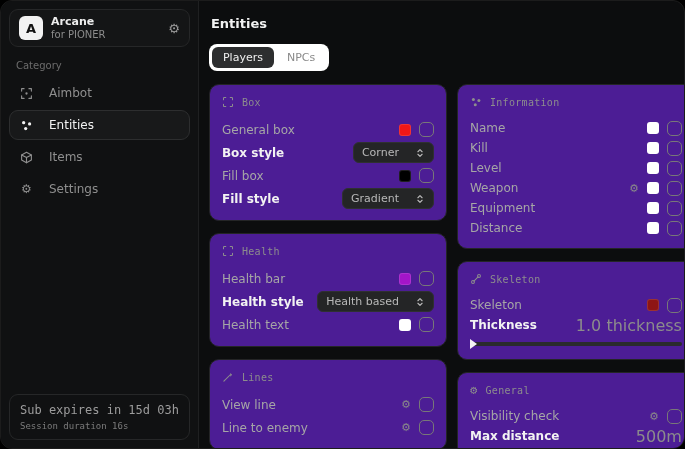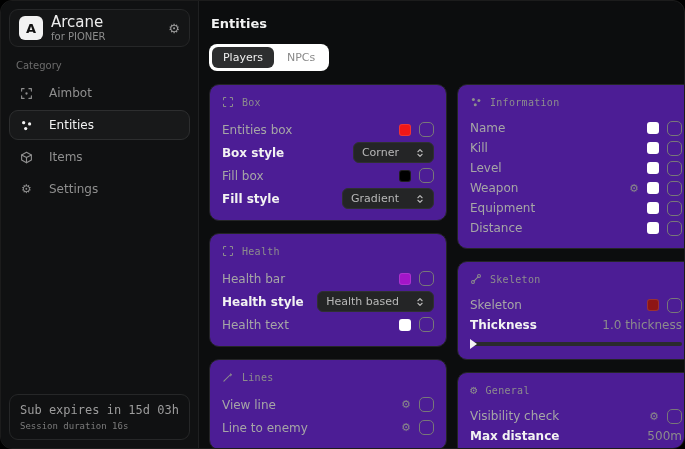--- a/index.html
+++ b/index.html
@@ -11,21 +11,21 @@
     -webkit-font-smoothing:antialiased;
   }
   
   .sidebar{flex:0 0 178px;box-sizing:border-box;background:#101112;
     border-right:1px solid #1f2021;padding:8px;display:flex;flex-direction:column;}
   .brand-card{display:flex;align-items:center;gap:8px;border:1px solid #262728;
     background:#141516;border-radius:9px;padding:6px 9px;height:38px;box-sizing:border-box;}
   .logo{width:24px;height:24px;background:#f2f2f2;border-radius:6px;color:#121212;
     display:flex;align-items:center;justify-content:center;font-weight:bold;font-size:13px;flex:0 0 24px;}
   .brand-text{display:flex;flex-direction:column;gap:1px;}
-  .brand-name{font-size:15px;font-weight:normal;color:#ededed;line-height:1.1;}
+  .brand-name{font-size:11px;font-weight:bold;color:#ededed;line-height:1.1;}
   .brand-sub{font-size:10px;color:#8c8c8c;line-height:1.1;}
   .brand-gear{margin-left:auto;color:#9a9a9a;font-size:13px;line-height:1;cursor:pointer;}
   .category-label{font-size:10px;color:#6c6c6c;margin:13px 7px 7px 7px;}
   .nav{display:flex;flex-direction:column;gap:2px;}
   .nav-item{display:flex;align-items:center;gap:16px;padding:7px 10px;border-radius:9px;
     color:#8f8f8f;font-size:12px;border:1px solid transparent;cursor:pointer;}
   .nav-item.active{color:#f2f2f2;background:#18191a;border-color:#2d2e2f;}
   .nav-icon{display:flex;width:13px;height:13px;align-items:center;justify-content:center;}
   .nav-icon svg{width:13px;height:13px;}
   .gear-glyph{font-size:12px;line-height:1;}
@@ -53,21 +53,21 @@
   .row-label.bright{color:#f2f2f2;font-weight:600;}
   .controls{display:flex;align-items:center;gap:8px;}
   .swatch{width:12px;height:12px;border-radius:3px;border:1px solid rgba(255,255,255,.12);
     box-sizing:border-box;cursor:pointer;}
   .checkbox{width:15px;height:15px;border:1.5px solid #787878;border-radius:5px;
     box-sizing:border-box;background:transparent;cursor:pointer;}
   .dropdown{display:flex;align-items:center;gap:16px;background:#242526;border:1px solid #2f3031;
     border-radius:6px;padding:3px 8px;color:#b8b8b8;font-size:11px;cursor:pointer;font-family:inherit;}
   .dropdown svg{width:10px;height:10px;}
   .gear-small{color:#8a8a8a;font-size:11px;line-height:1;cursor:pointer;}
-  .value{font-size:12px;color:#8c8c8c;}
+  .value{font-size:16px;color:#8c8c8c;}
   .slider{position:relative;height:4px;border-radius:2px;background:#2a2b2c;margin:7px 0 3px 0;cursor:pointer;}
   .slider-fill{height:100%;background:#f0f0f0;border-radius:2px 0 0 2px;}
   .slider-thumb{position:absolute;top:50%;transform:translate(-50%,-50%);width:9px;height:9px;
     background:#f5f5f5;border-radius:50%;}
   .slider-thumb.marker{width:0;height:0;background:transparent;border-radius:0;
     border-top:5px solid transparent;border-bottom:5px solid transparent;border-left:7px solid #f5f5f5;
     transform:translate(0,-50%);}
   svg{stroke:currentColor;fill:none;stroke-width:1.4;stroke-linecap:round;stroke-linejoin:round;}
   svg .fill{fill:currentColor;stroke:none;}
 </style>
@@ -144,21 +144,21 @@
       <div class="col">
 
         <section class="panel">
           <div class="panel-header">
             <svg viewBox="0 0 16 16">
                 <path d="M2 5V3a1 1 0 0 1 1-1h2M11 2h2a1 1 0 0 1 1 1v2M14 11v2a1 1 0 0 1-1 1h-2M5 14H3a1 1 0 0 1-1-1v-2"></path>
               </svg>
             <span>Box</span>
           </div>
           <div class="row">
-            <span class="row-label">Entities box</span>
+            <span class="row-label">General box</span>
             <span class="controls">
               <span class="swatch" style="background: rgb(240, 23, 23);"></span>
               <span class="checkbox"></span>
             </span>
           </div>
           <div class="row">
             <span class="row-label bright">Box style</span>
             <button class="dropdown">
               <span>Corner</span>
               <svg viewBox="0 0 12 12">

